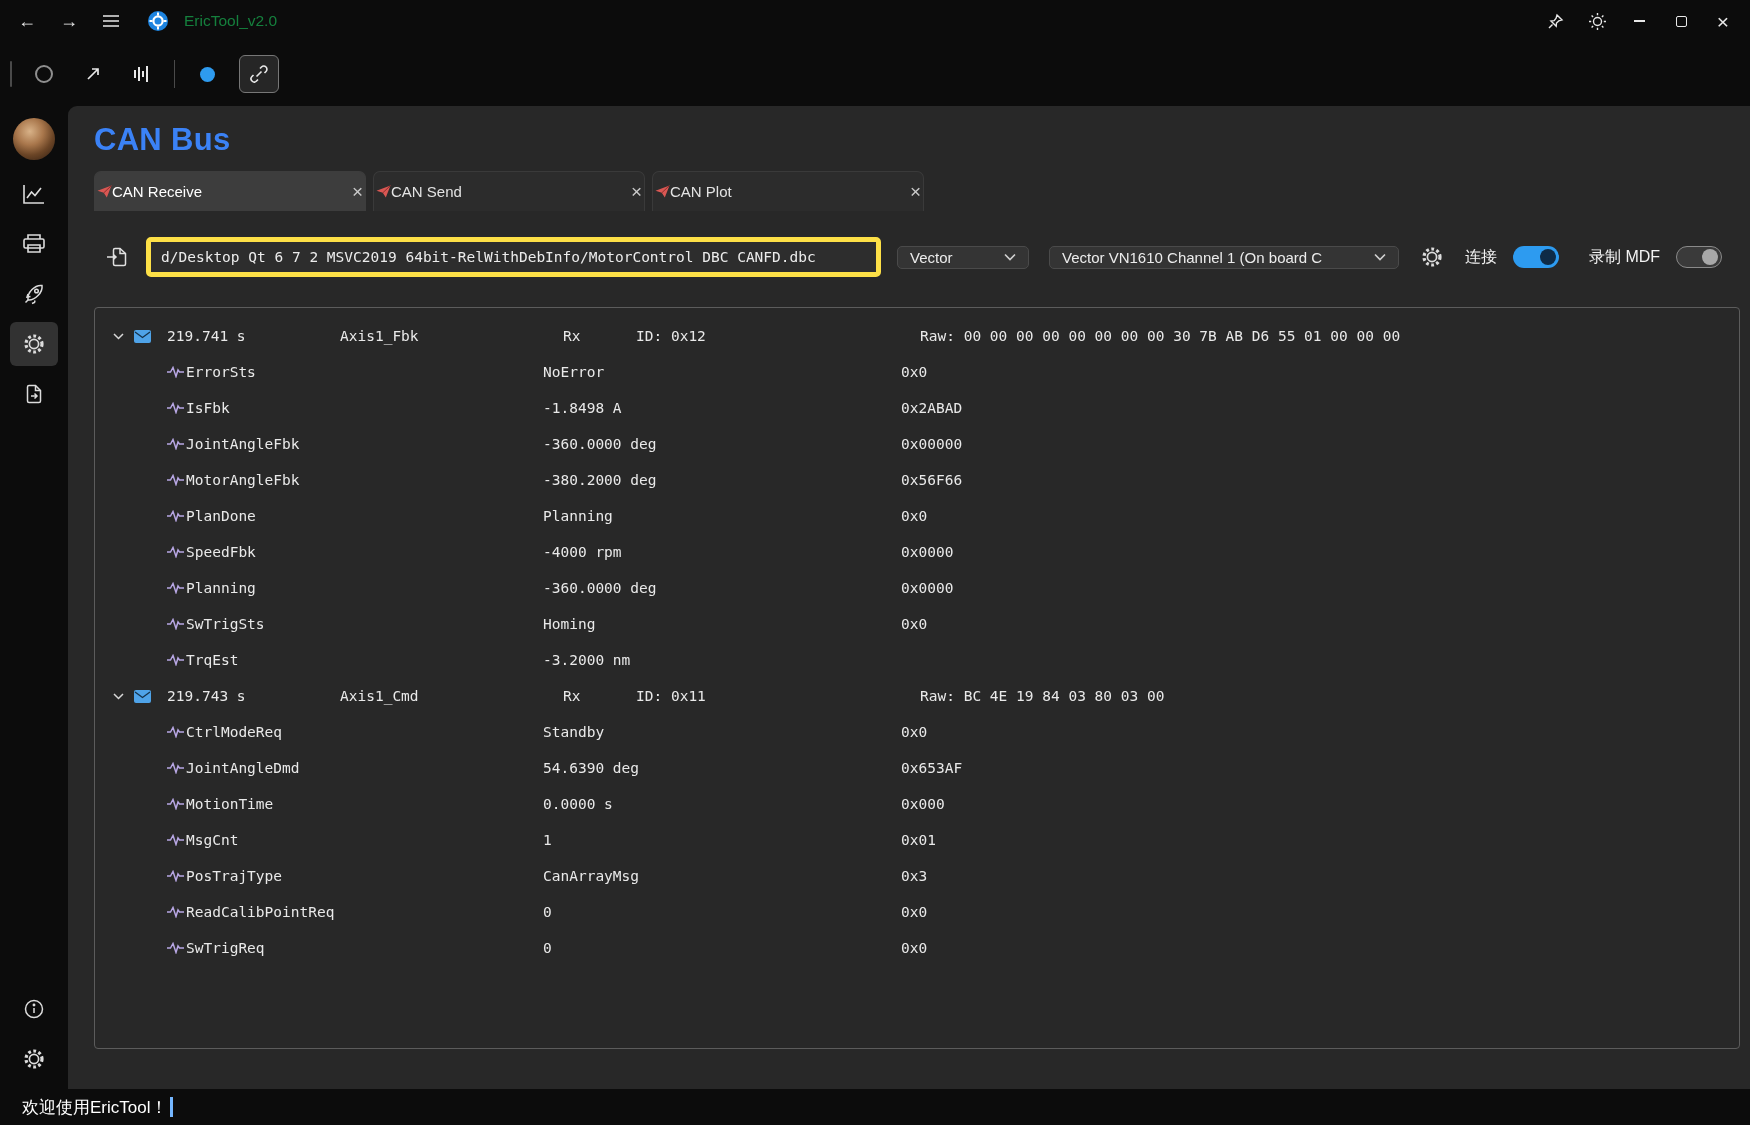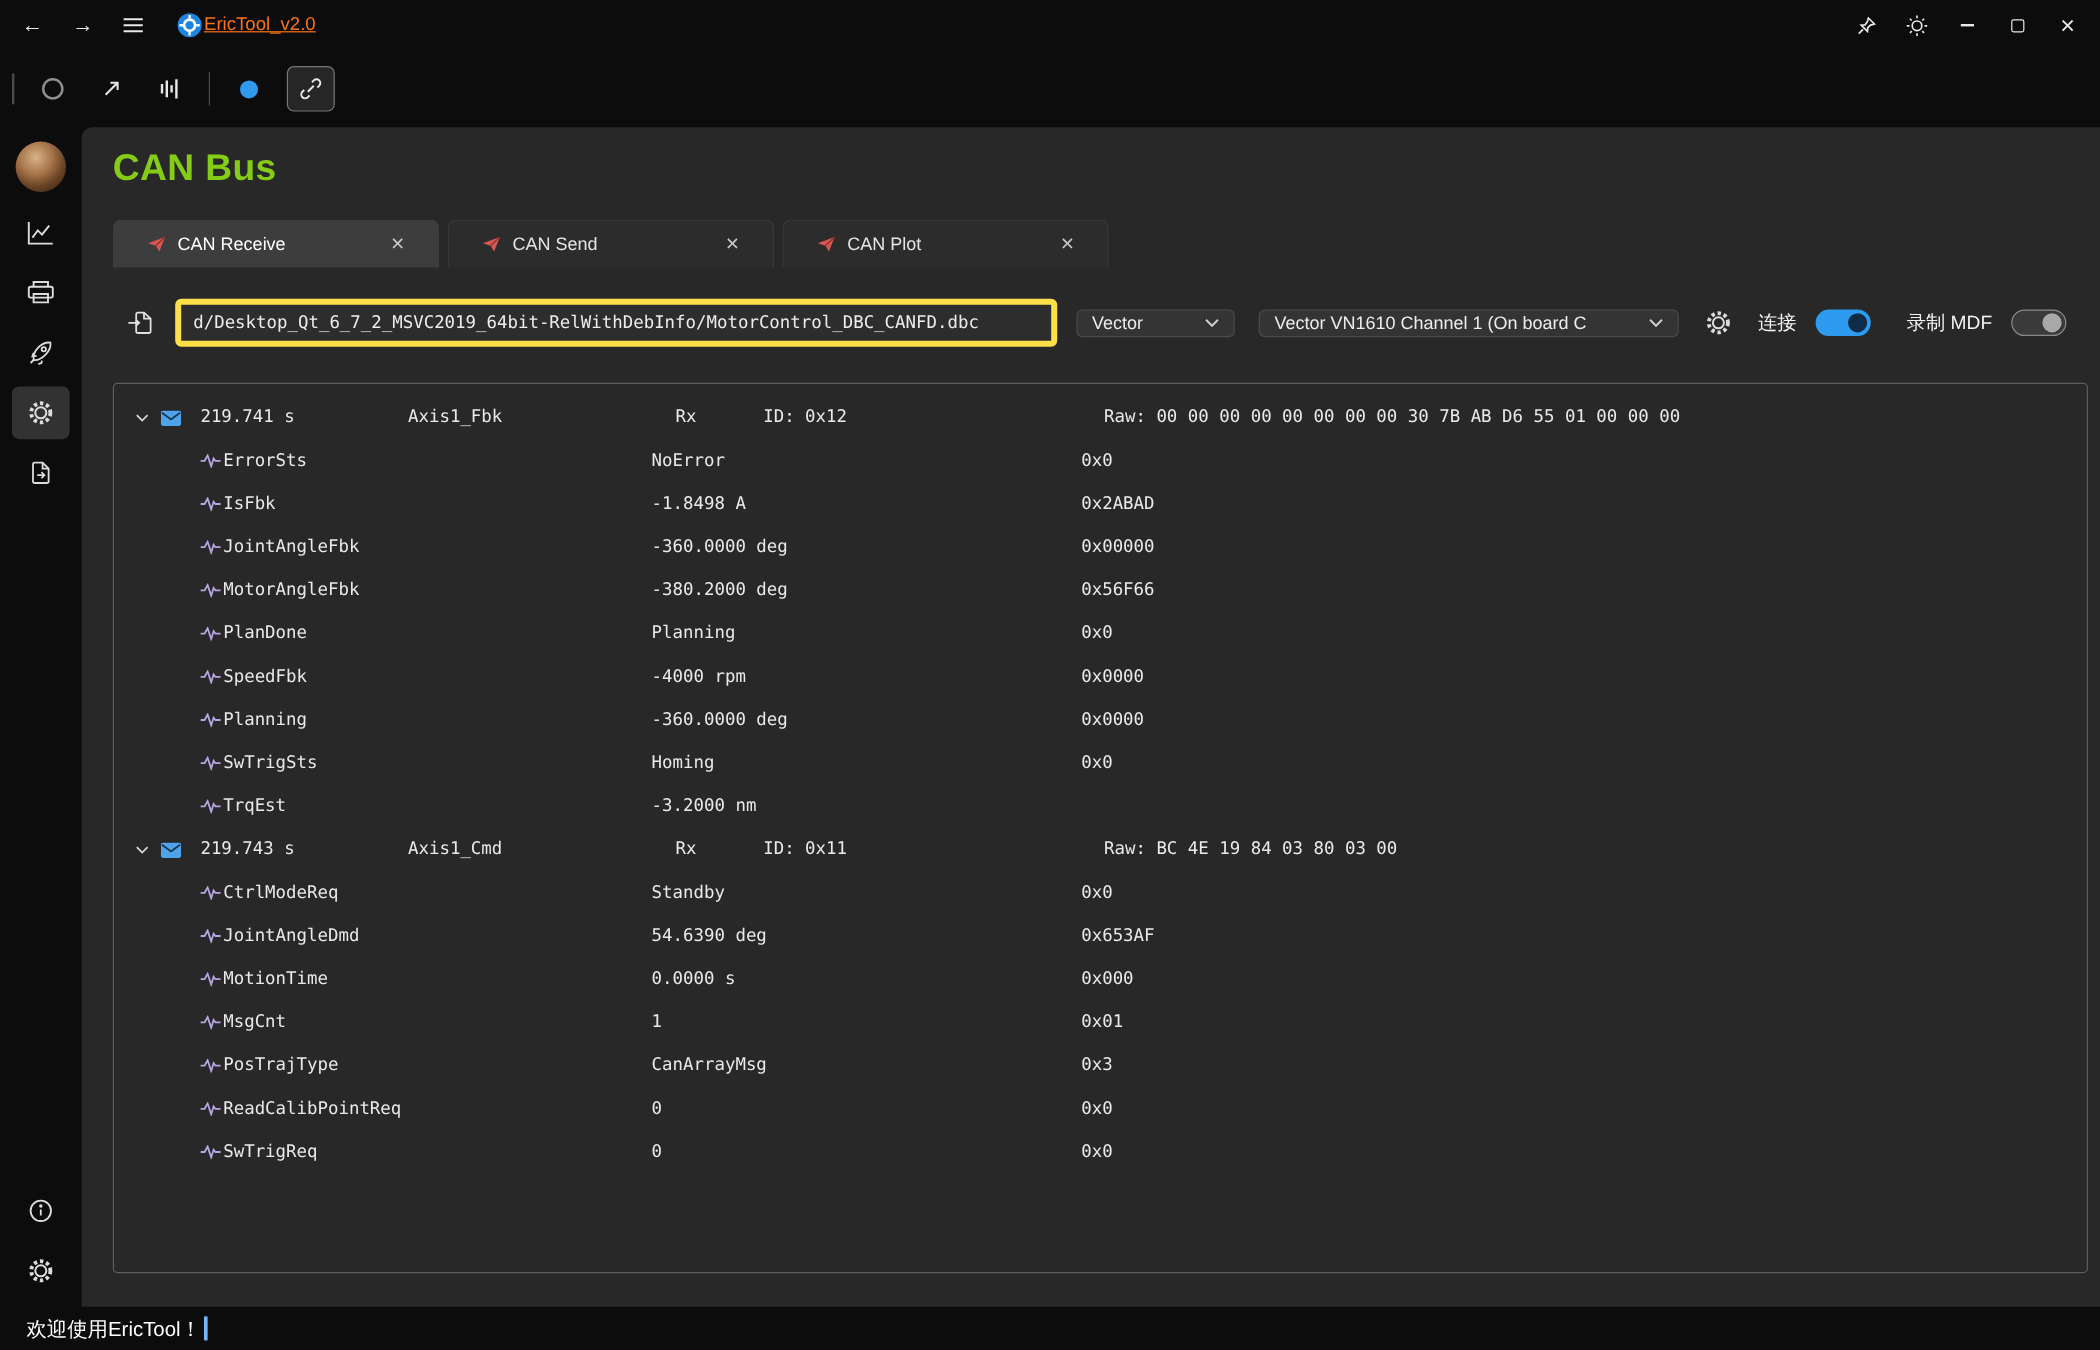--- a/index.html
+++ b/index.html
@@ -8,21 +8,21 @@
     background:#0c0c0c; color:#eaeaea; overflow:hidden;
     font-family:"Liberation Sans", sans-serif;
     display:flex; flex-direction:column;
   }
   svg { display:block; }
 
   
   .titlebar { height:42px; display:flex; align-items:center; padding:0 6px; flex:0 0 auto; }
   .tb-btn { width:42px; height:34px; display:flex; align-items:center; justify-content:center;
             color:#e8e8e8; font-size:18px; border-radius:5px; }
-  .app-title { font-size:15.5px; color:#f97316; margin-left:0;text-decoration:underline; }
+  .app-title { font-size:15.5px; color:#15803d; margin-left:14px; }
   .app-icon { width:24px; height:24px; margin-left:14px; }
   .tb-spacer { flex:1; }
   .win-minimize-bar { width:11px; height:2px; background:#e8e8e8; }
   .win-max-box { width:11px; height:11px; border:1.4px solid #e8e8e8; border-radius:2px; }
   .win-close-x { font-size:21px; line-height:1; color:#e8e8e8; }
 
   
   .toolbar { height:64px; display:flex; align-items:center; padding:0 10px; gap:15px; flex:0 0 auto; }
   .grip { width:2px; height:26px; background:#4a4a4a; border-radius:1px; }
   .tool-sep { width:1px; height:28px; background:#4a4a4a; }
@@ -37,27 +37,27 @@
   .sidebar { width:68px; display:flex; flex-direction:column; align-items:center; padding:12px 0 8px; gap:6px; flex:0 0 auto; }
   .avatar { width:42px; height:42px; border-radius:50%; margin-bottom:6px;
             background:radial-gradient(circle at 40% 32%, #d8b288 0%, #a9774c 35%, #6b4526 62%, #2a1a10 100%); }
   .side-btn { width:48px; height:44px; display:flex; align-items:center; justify-content:center; border-radius:6px; }
   .side-btn.selected { background:#323232; }
   .side-grow { flex:1; }
 
   .content { flex:1; background:#282828; border-top-left-radius:9px; min-width:0; overflow:hidden; }
   .content-inner { padding:16px 10px 0 26px; }
 
-  .page-title { font-size:31px; font-weight:700; color:#84cc16; letter-spacing:0.3px; }
+  .page-title { font-size:31px; font-weight:700; color:#3b82f6; letter-spacing:0.3px; }
 
   
   .tabs { display:flex; gap:7px; margin-top:13px; }
-  .tab { width:272px; height:40px; display:flex; align-items:center; gap:10px; padding:0 28px;
+  .tab { width:272px; height:40px; display:flex; align-items:center; gap:0; padding:0 2px;
          background:#2c2c2c; border:1px solid #3a3a3a; border-bottom:none;
-         border-radius:7px 7px 0 0; font-size:15px; color:#e3e3e3;margin-top:12px; }
+         border-radius:7px 7px 0 0; font-size:15px; color:#e3e3e3; }
   .tab.active { background:#3d3d3d; border-color:#3d3d3d; color:#ffffff; }
   .tab-close { margin-left:auto; font-size:19px; color:#c9c9c9; line-height:1; }
 
   
   .configrow { display:flex; align-items:center; gap:16px; margin-top:26px; margin-left:12px; }
   .path-input { width:735px; height:40px; background:#2d2d2d; border:5px solid #fde047; border-radius:5px;
                 color:#ececec; font-family:"DejaVu Sans Mono", monospace; font-size:14.5px; padding:0 10px; outline:none; }
   .select { height:23px; background:#343434; border:1px solid #4a4a4a; border-radius:5px;
             display:flex; align-items:center; padding:0 12px; gap:10px; font-size:15px; color:#ececec; }
   .select .sel-label { white-space:nowrap; overflow:hidden; text-overflow:clip; }

